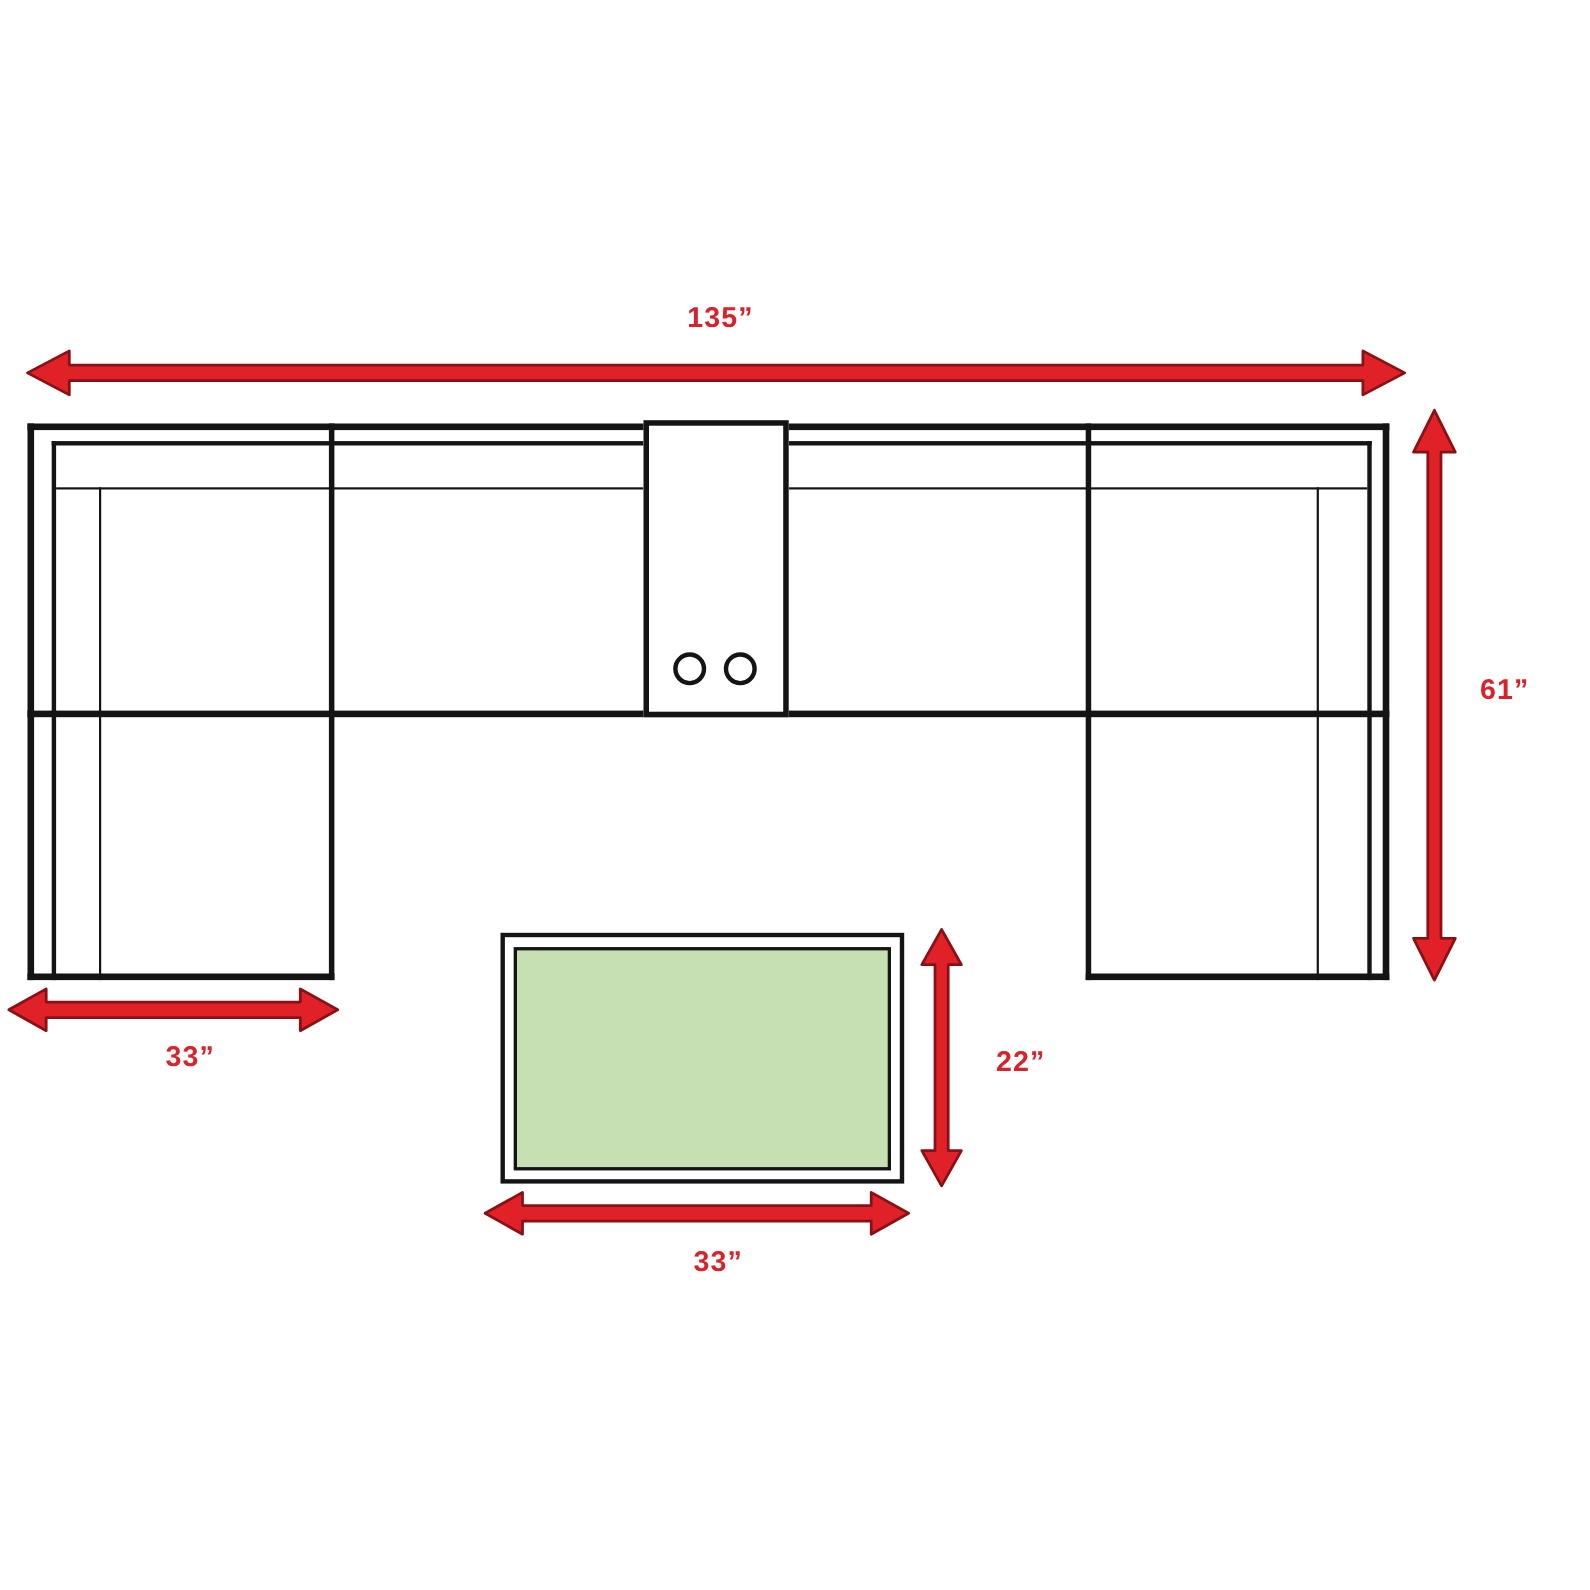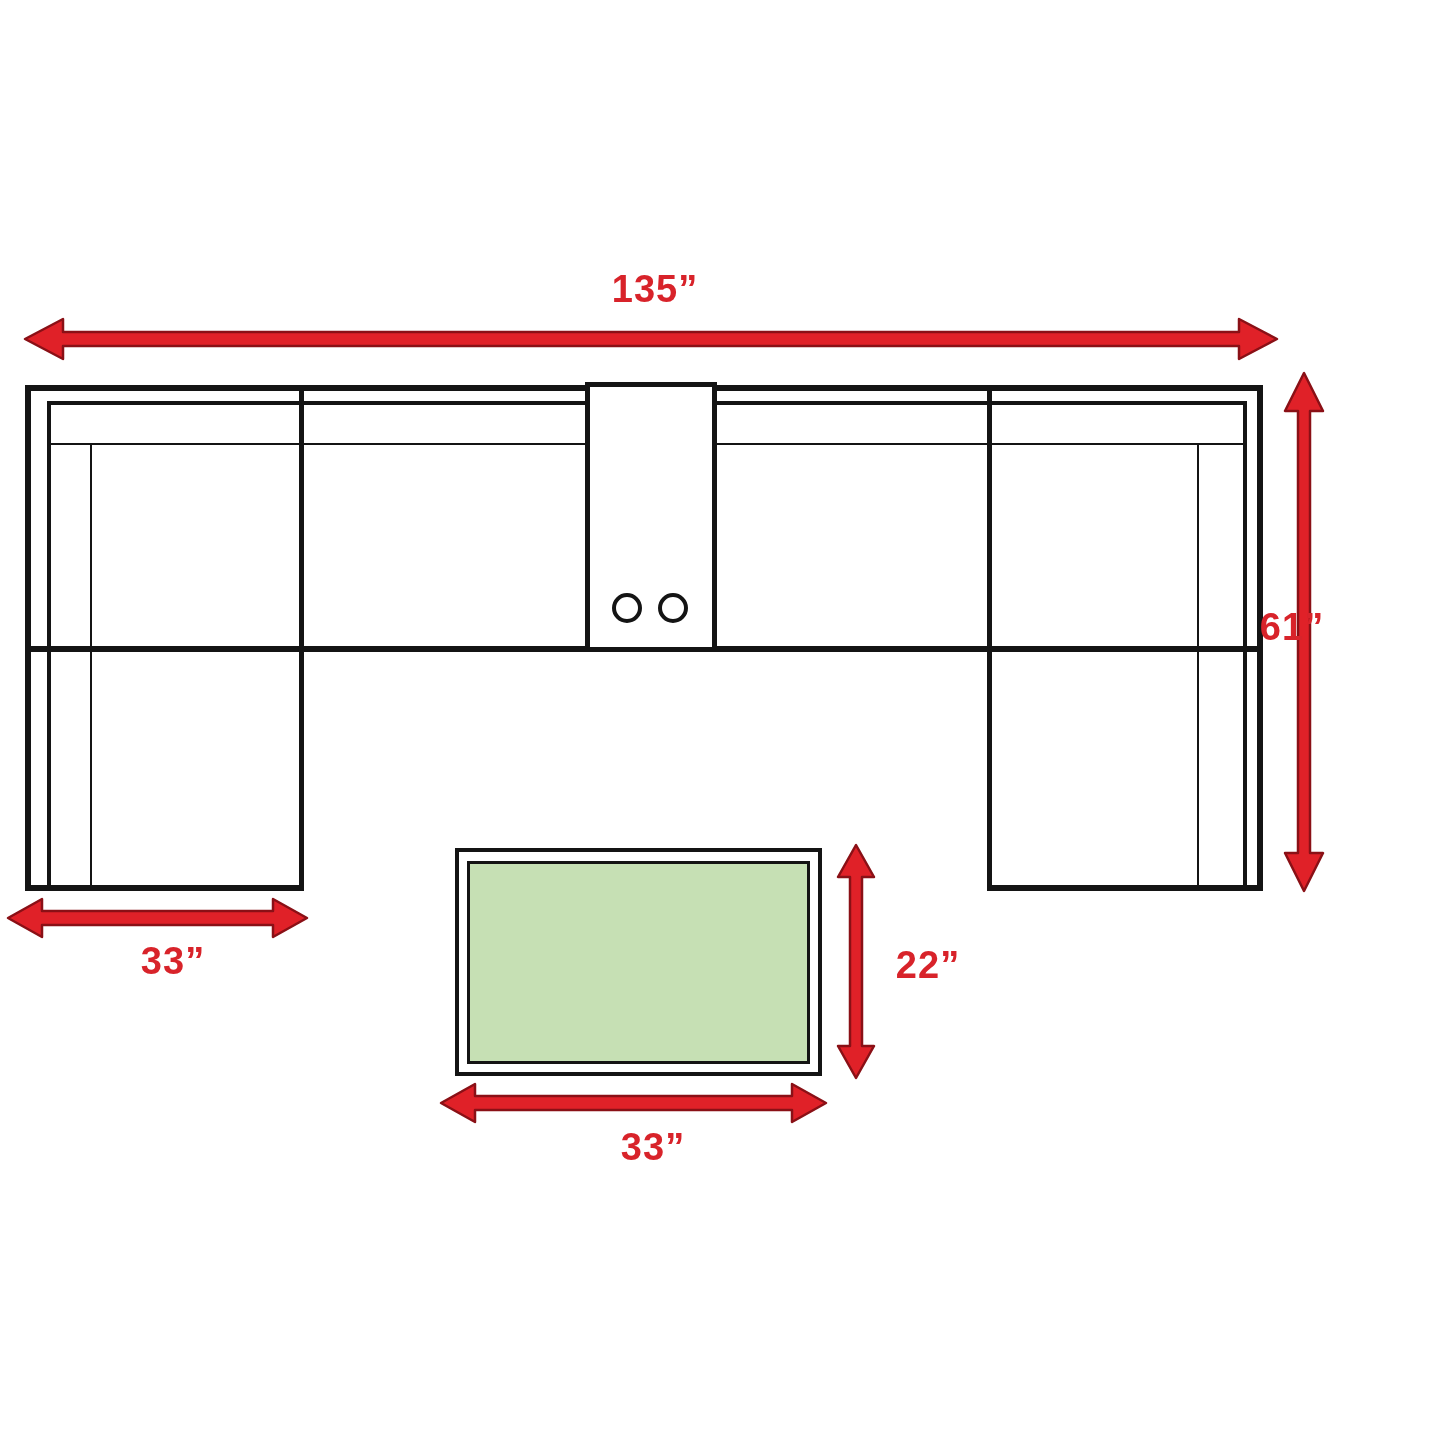--- a/index.html
+++ b/index.html
@@ -30,21 +30,21 @@
   .table-inner {
     position: absolute;
     background: var(--table-fill, #c6e0b4);
     border: 3px solid var(--line, #141414);
     box-sizing: border-box;
   }
   .dim-label {
     position: absolute;
     transform: translate(-50%, -50%);
     font-weight: bold;
-    font-size: 38px;
+    font-size: 26px;
     letter-spacing: 1px;
     color: var(--label-text, #d8232a);
     white-space: nowrap;
   }
   svg.arrows {
     position: absolute;
     left: 0; top: 0;
     pointer-events: none;
   }
   .arrow {
@@ -93,18 +93,18 @@
 
   <svg class="arrows" width="1445" height="1445" viewBox="0 0 1445 1445">
     <polygon class="arrow" points="25,339 63,319 63,332 1239,332 1239,319 1277,339 1239,359 1239,346 63,346 63,359"></polygon>
     <polygon class="arrow" points="1304,373 1285,411 1298,411 1298,853 1285,853 1304,891 1323,853 1310,853 1310,411 1323,411"></polygon>
     <polygon class="arrow" points="8,918 42,899 42,911 273,911 273,899 307,918 273,937 273,925 42,925 42,937"></polygon>
     <polygon class="arrow" points="856,845 838,877 850,877 850,1046 838,1046 856,1078 874,1046 862,1046 862,877 874,877"></polygon>
     <polygon class="arrow" points="441,1103 475,1084 475,1096 792,1096 792,1084 826,1103 792,1122 792,1110 475,1110 475,1122"></polygon>
   </svg>
 
   <div class="dim-label" style="left:655px; top:289px;">135”</div>
-  <div class="dim-label" style="left:1292px; top:627px;">61”</div>
+  <div class="dim-label" style="left:1368px; top:627px;">61”</div>
   <div class="dim-label" style="left:173px; top:961px;">33”</div>
   <div class="dim-label" style="left:928px; top:965px;">22”</div>
   <div class="dim-label" style="left:653px; top:1147px;">33”</div>
 
 </div>
 
 </body></html>

